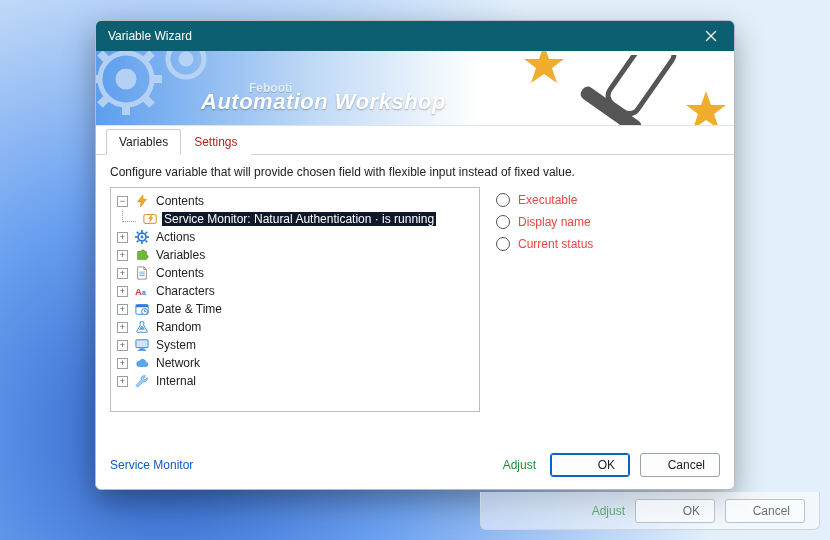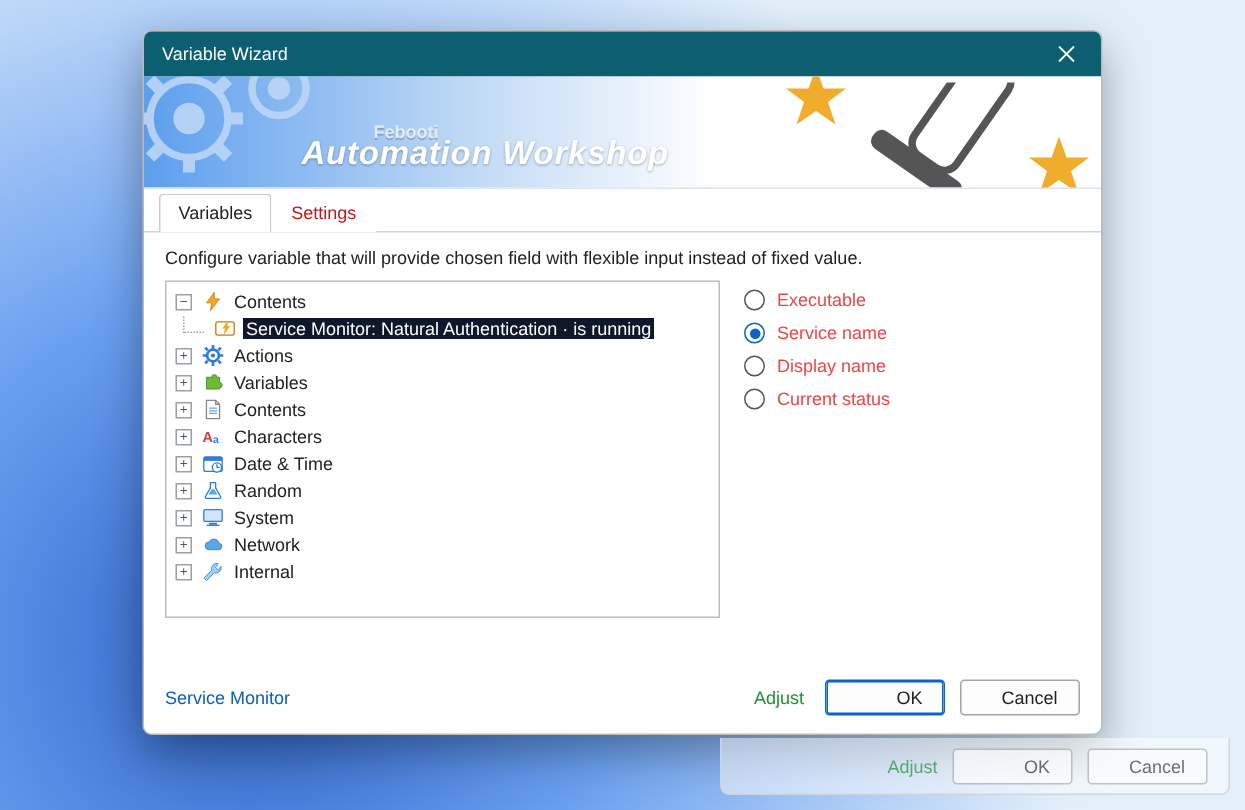--- a/index.html
+++ b/index.html
@@ -335,24 +335,20 @@
             </ul>
           </div>
       </div>
 
       <div class="radio-pane" id="radio-root">
           <div class="radio-item">
             <span class="radio"></span>
             <span>Executable</span>
           </div>
           <div class="radio-item">
-            <span class="radio checked"></span>
-            <span>Service name</span>
-          </div>
-          <div class="radio-item">
             <span class="radio"></span>
             <span>Display name</span>
           </div>
           <div class="radio-item">
             <span class="radio"></span>
             <span>Current status</span>
           </div>
         </div>
     </div>
   </div>

